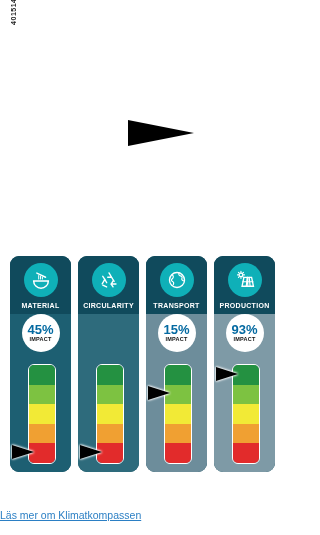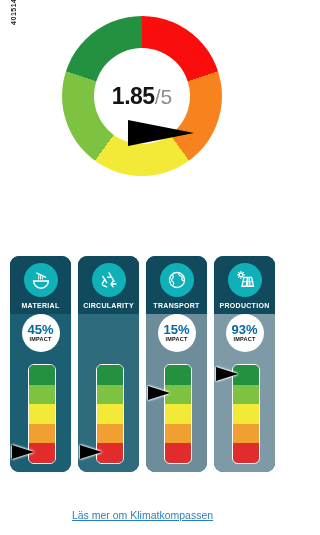--- a/index.html
+++ b/index.html
@@ -161,40 +161,33 @@
     border-left:22px solid #000000;
   }
   .bar-needle.white-edge{
     filter:drop-shadow(0px 0px 0.8px #ffffff) drop-shadow(0px 0px 0.8px #ffffff);
   }
   
   .footer{
     position:absolute;
     left:0;bottom:12px;
     width:285px;
-    text-align:center;
   }
   .footer a{
     font-size:10.5px;
     color:#2b7fc4;
     text-decoration:underline;
   }
 </style>
 </head>
 <body>
 
 <div class="side-code">4015141</div>
 
 <div class="gauge-wrap">
-  <div class="donut" id="donut" style="background: conic-gradient(rgb(249, 13, 13) 0deg, rgb(249, 13, 13) 72deg, rgb(247, 130, 30) 72deg, rgb(247, 130, 30) 144deg, rgb(242, 234, 54) 144deg, rgb(242, 234, 54) 216deg, rgb(125, 194, 65) 216deg, rgb(125, 194, 65) 288deg, rgb(36, 145, 65) 288deg, rgb(36, 145, 65) 360deg);">
-    <div class="donut-hole"></div>
-    <div class="gauge-center">
-      <span class="gauge-score">1.85</span><span class="gauge-max">/5</span>
-    </div>
-  </div>
   <div class="gauge-needle"></div>
 </div>
 
 <div class="cards">
 
   <div class="card">
     <div class="card-top" style="background: rgb(16, 74, 92);"></div>
     <div class="card-bottom" style="background: rgb(29, 95, 114);"></div>
     <div class="card-icon">
       <svg width="22" height="22" viewBox="0 0 24 24">

